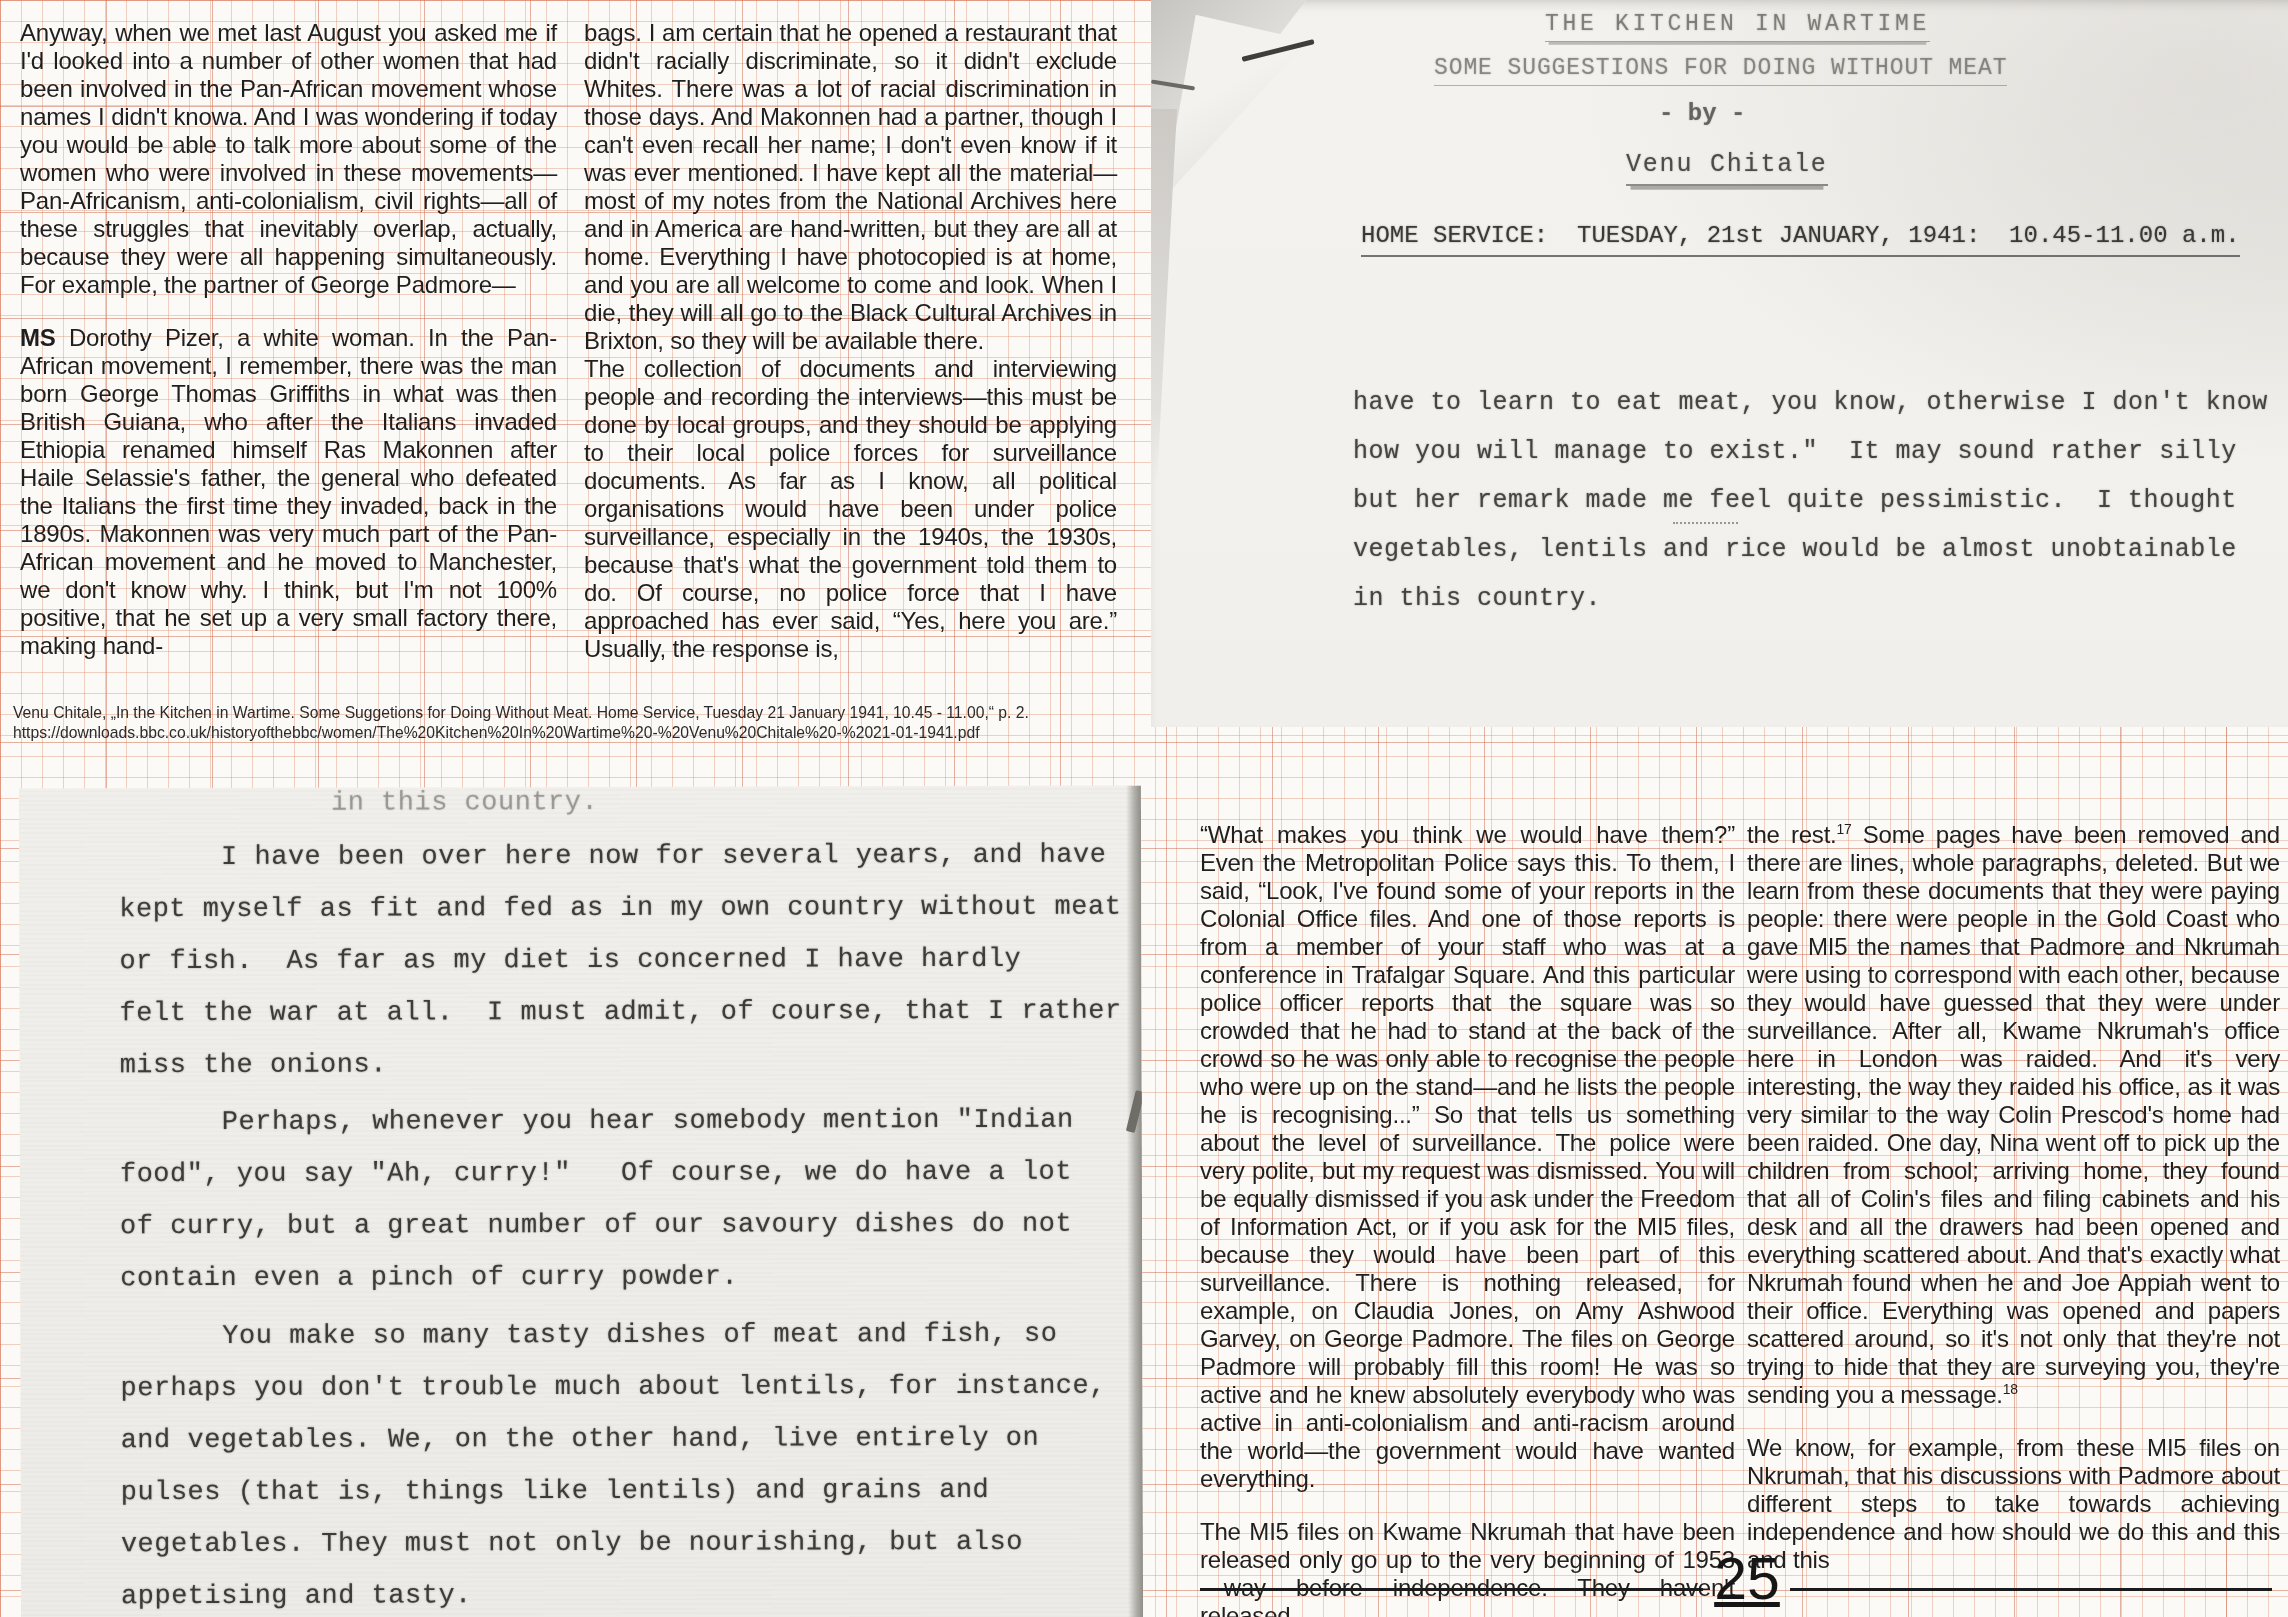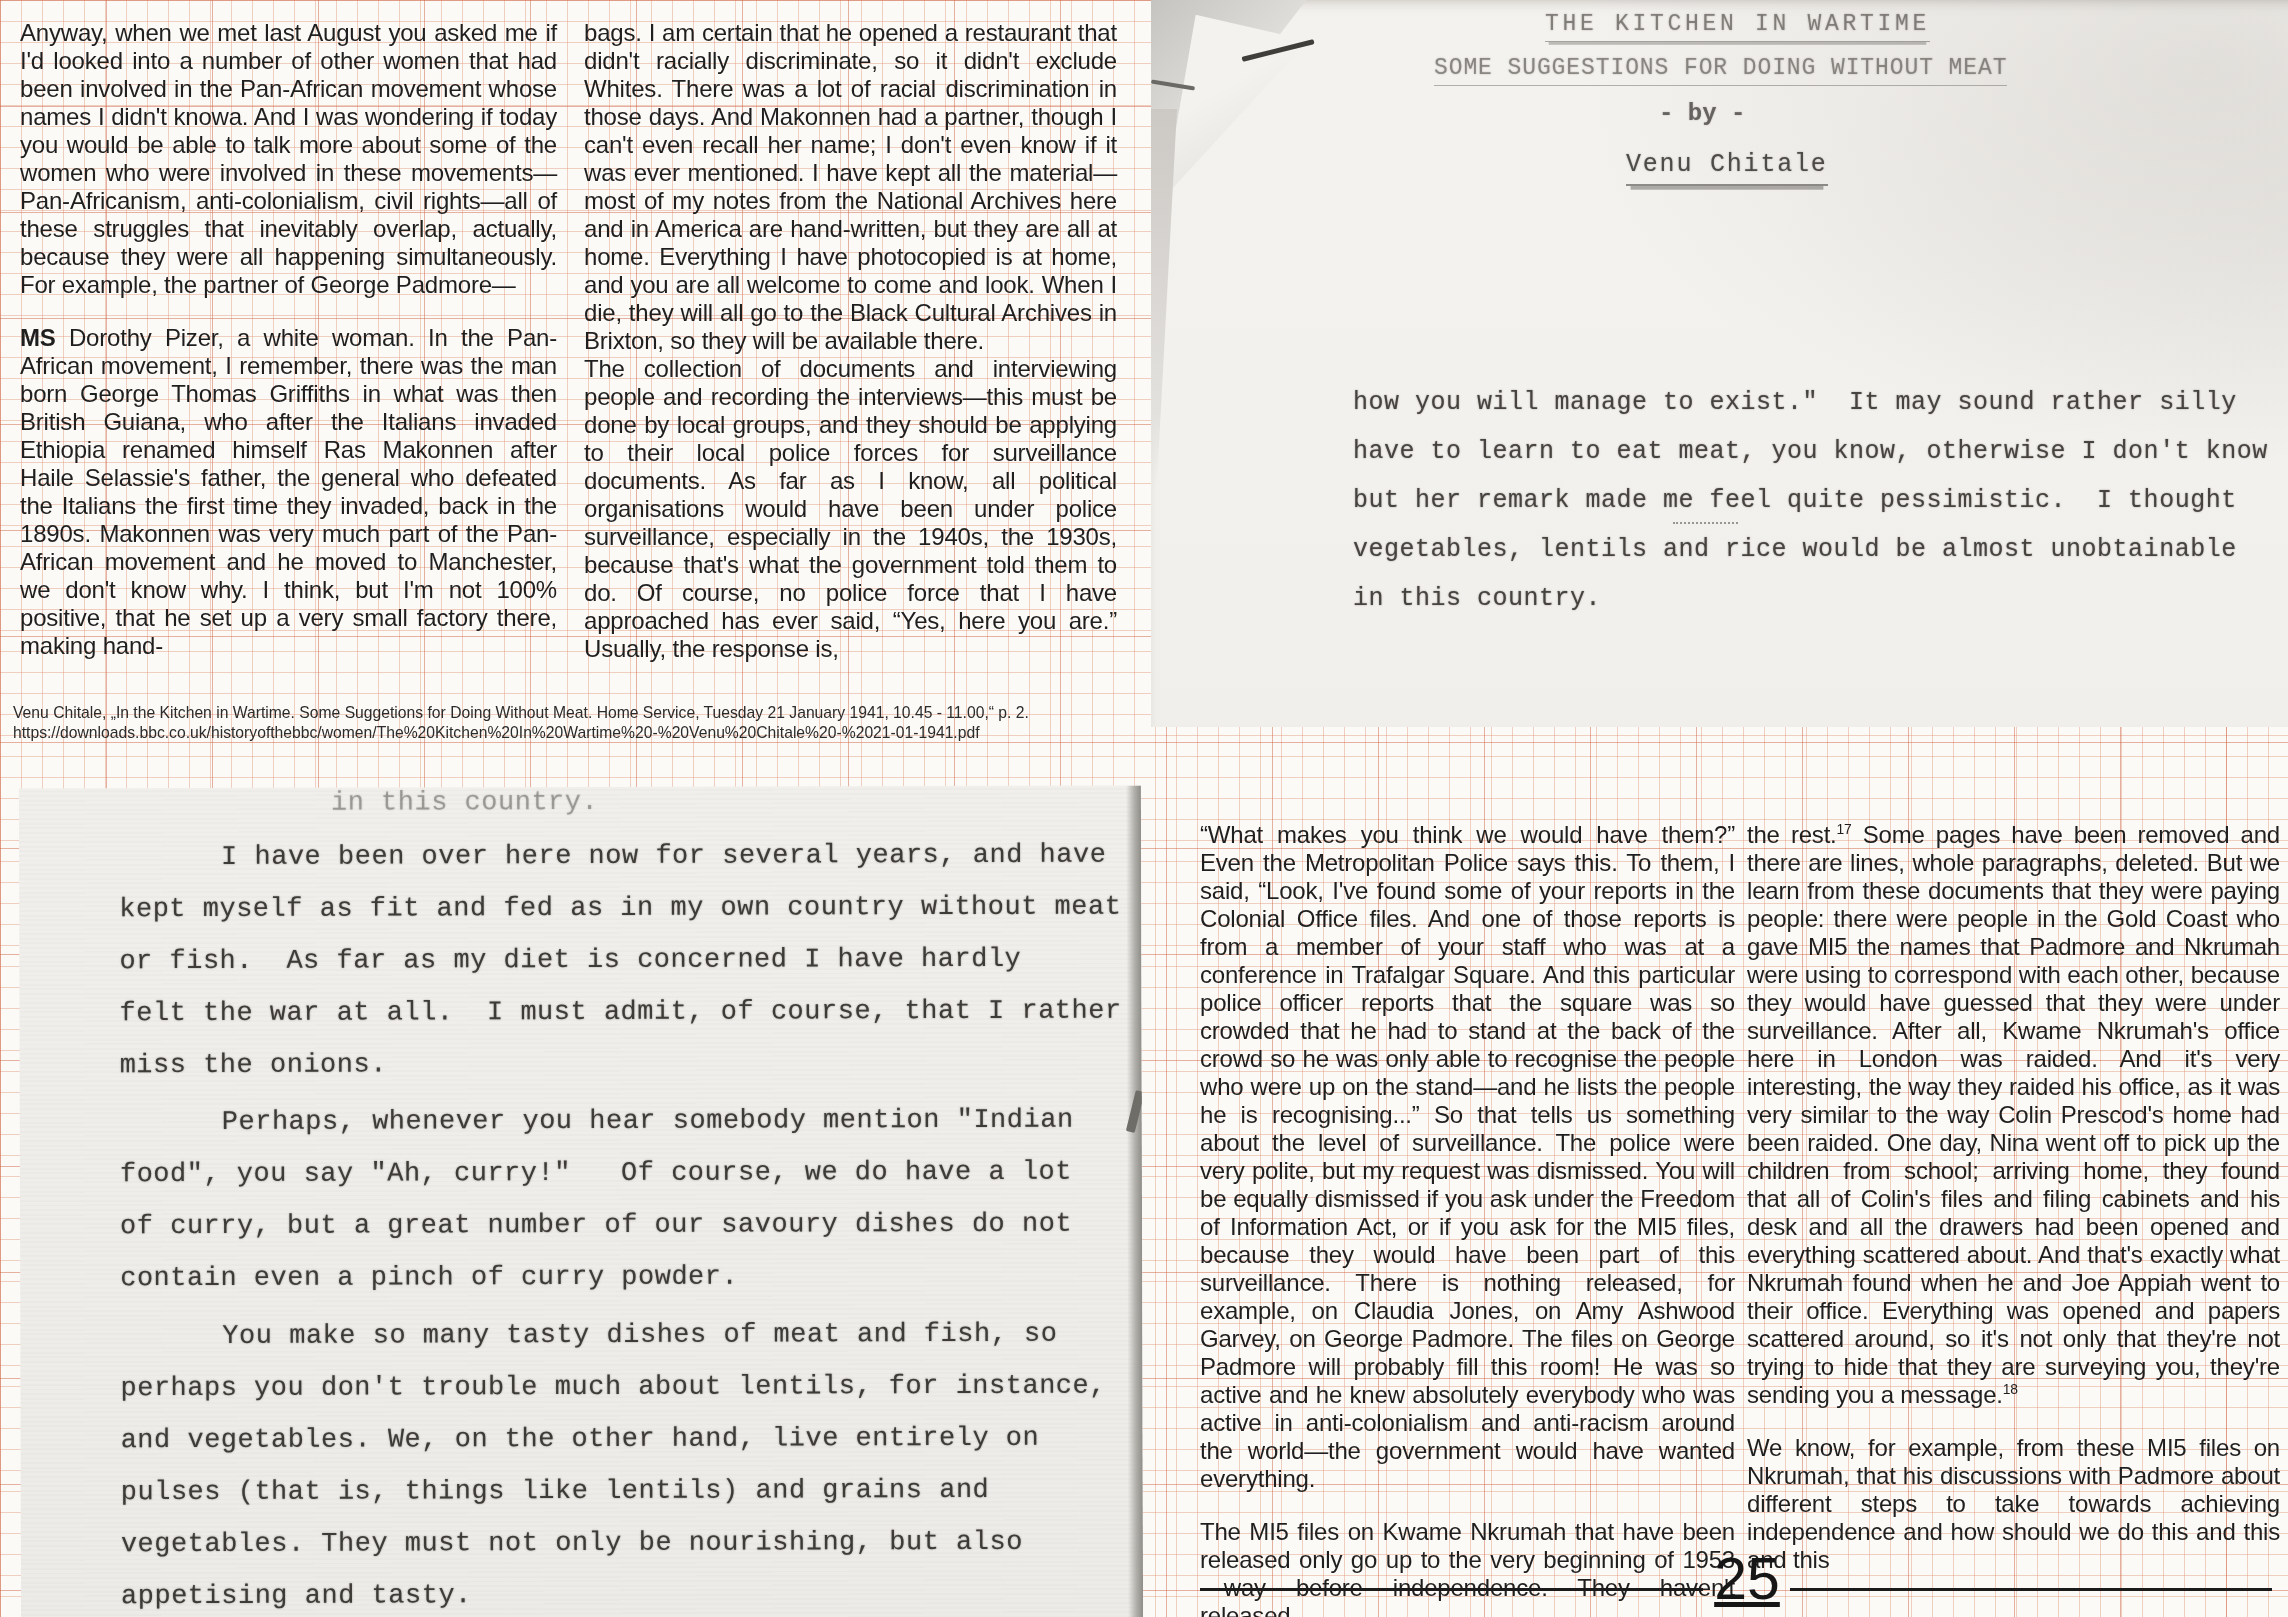--- a/index.html
+++ b/index.html
@@ -120,23 +120,24 @@
   <section class="scan scan-tr">
     <div class="fold-a"></div>
     <div class="fold-b"></div>
     <div class="fold-crease1"></div>
     <div class="fold-crease2"></div>
     <div class="fold-sliver"></div>
     <div class="th th1">THE KITCHEN IN WARTIME</div>
     <div class="th th2">SOME SUGGESTIONS FOR DOING WITHOUT MEAT</div>
     <div class="th byline">- by -</div>
     <div class="th author">Venu Chitale</div>
+    <div class="th broadcast">HOME SERVICE:  TUESDAY, 21st JANUARY, 1941:  10.45-11.00 a.m.</div>
     <div class="tw-body-tr" id="scan-top-body">
+        <div class="tline">have to learn to eat meat, you know, otherwise I don't know</div>
         <div class="tline">how you will manage to exist."  It may sound rather silly</div>
-        <div class="tline">have to learn to eat meat, you know, otherwise I don't know</div>
         <div class="tline">but her remark made me feel quite pessimistic.  I thought</div>
         <div class="tline">vegetables, lentils and rice would be almost unobtainable</div>
         <div class="tline">in this country.</div>
       </div>
     <div class="meat-underline"></div>
   </section>
 
   <section class="scan scan-bl">
     <div class="ghost-line">in this country.</div>
     <div class="tw-body-bl" id="scan-bottom-body">

